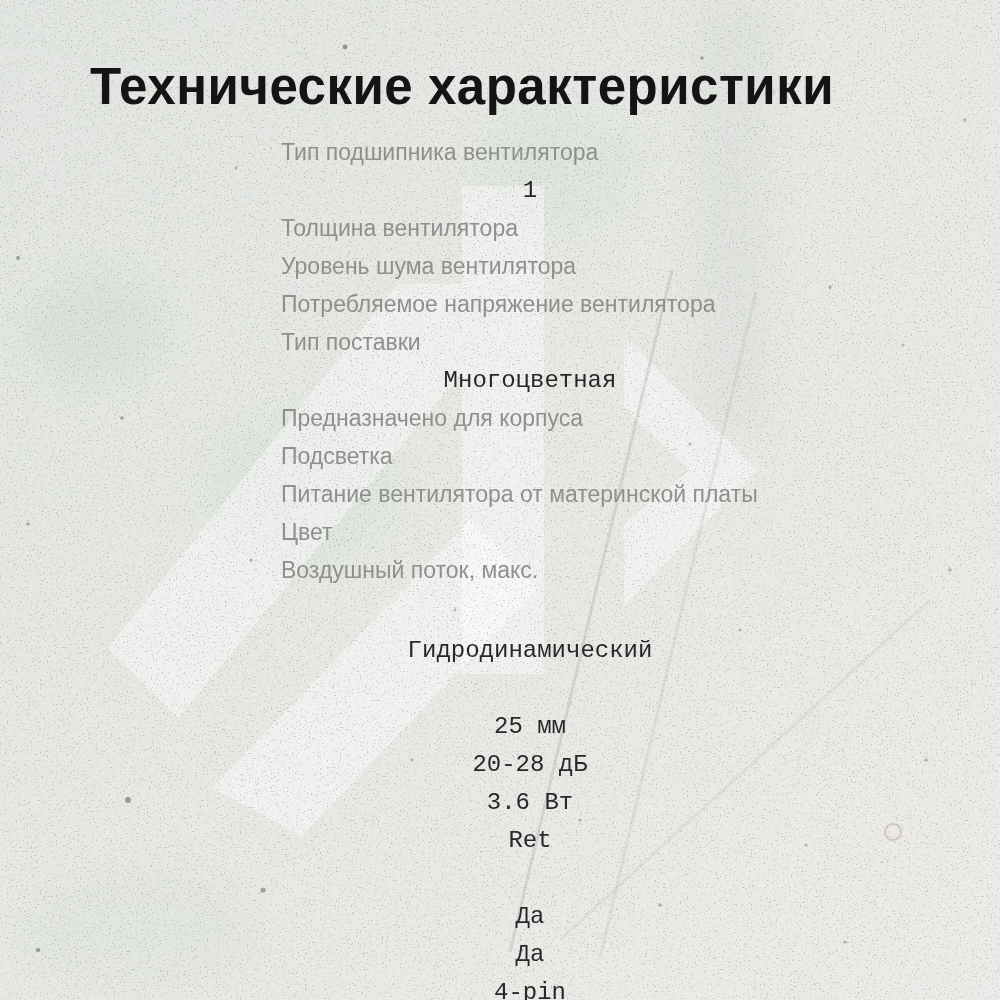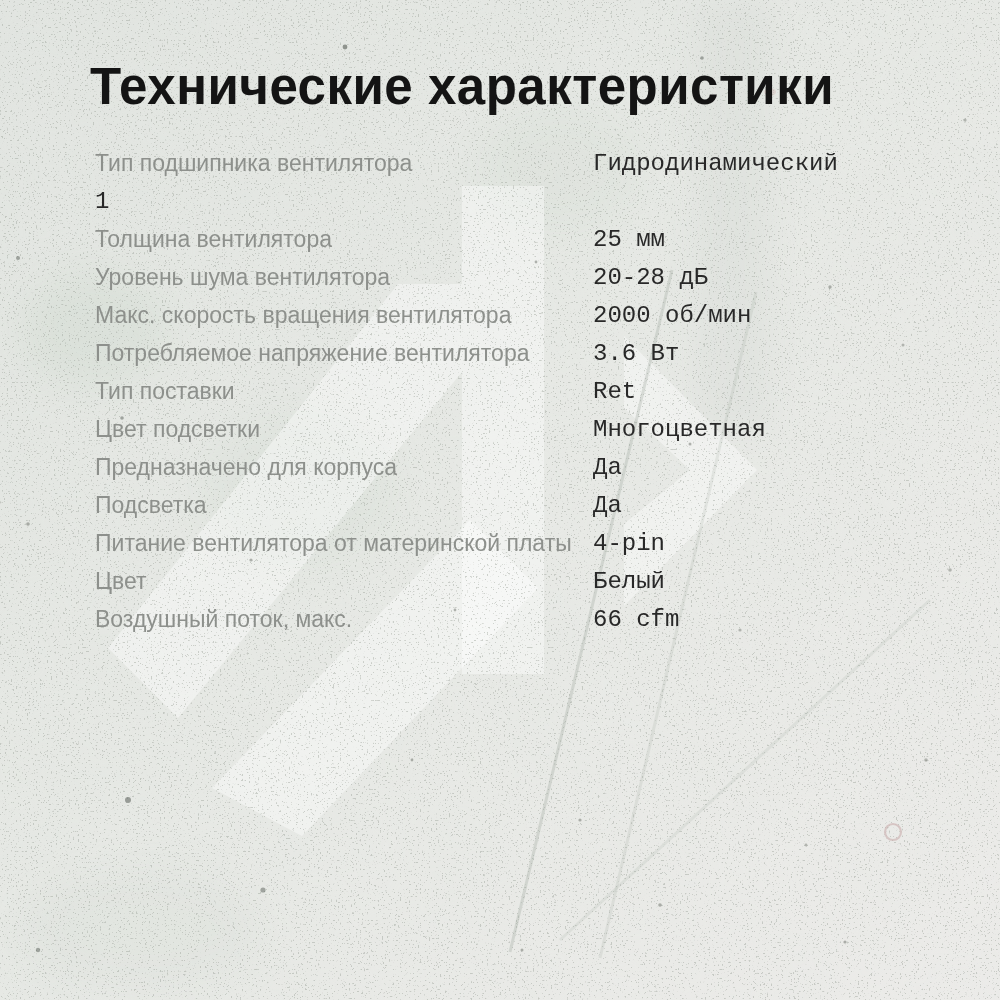--- a/index.html
+++ b/index.html
@@ -32,21 +32,22 @@
   }
   .spec-table {
     position: absolute;
     left: 95px;
     top: 139px;
     width: 870px;
   }
   .spec-row {
     height: 38px;
     display: flex;
-    align-items: flex-end;
+    align-items: center;
+    flex-direction: column;
   }
   .spec-label {
     width: 498px;
     flex: 0 0 498px;
     font-size: 23px;
     color: #8d908c;
     white-space: nowrap;
   }
   .spec-value {
     font-size: 24px;
@@ -145,33 +146,28 @@
     </div>
     <div class="spec-row">
       <span class="spec-label">Толщина вентилятора</span>
       <span class="spec-value">25 мм</span>
     </div>
     <div class="spec-row">
       <span class="spec-label">Уровень шума вентилятора</span>
       <span class="spec-value">20-28 дБ</span>
     </div>
     <div class="spec-row">
-      <span class="spec-label">Макс. скорость вращения вентилятора</span>
-      <span class="spec-value">2000 об/мин</span>
-    </div>
-    <div class="spec-row">
       <span class="spec-label">Потребляемое напряжение вентилятора</span>
       <span class="spec-value">3.6 Вт</span>
     </div>
     <div class="spec-row">
       <span class="spec-label">Тип поставки</span>
       <span class="spec-value">Ret</span>
     </div>
     <div class="spec-row">
-      <span class="spec-label">Цвет подсветки</span>
       <span class="spec-value">Многоцветная</span>
     </div>
     <div class="spec-row">
       <span class="spec-label">Предназначено для корпуса</span>
       <span class="spec-value">Да</span>
     </div>
     <div class="spec-row">
       <span class="spec-label">Подсветка</span>
       <span class="spec-value">Да</span>
     </div>

